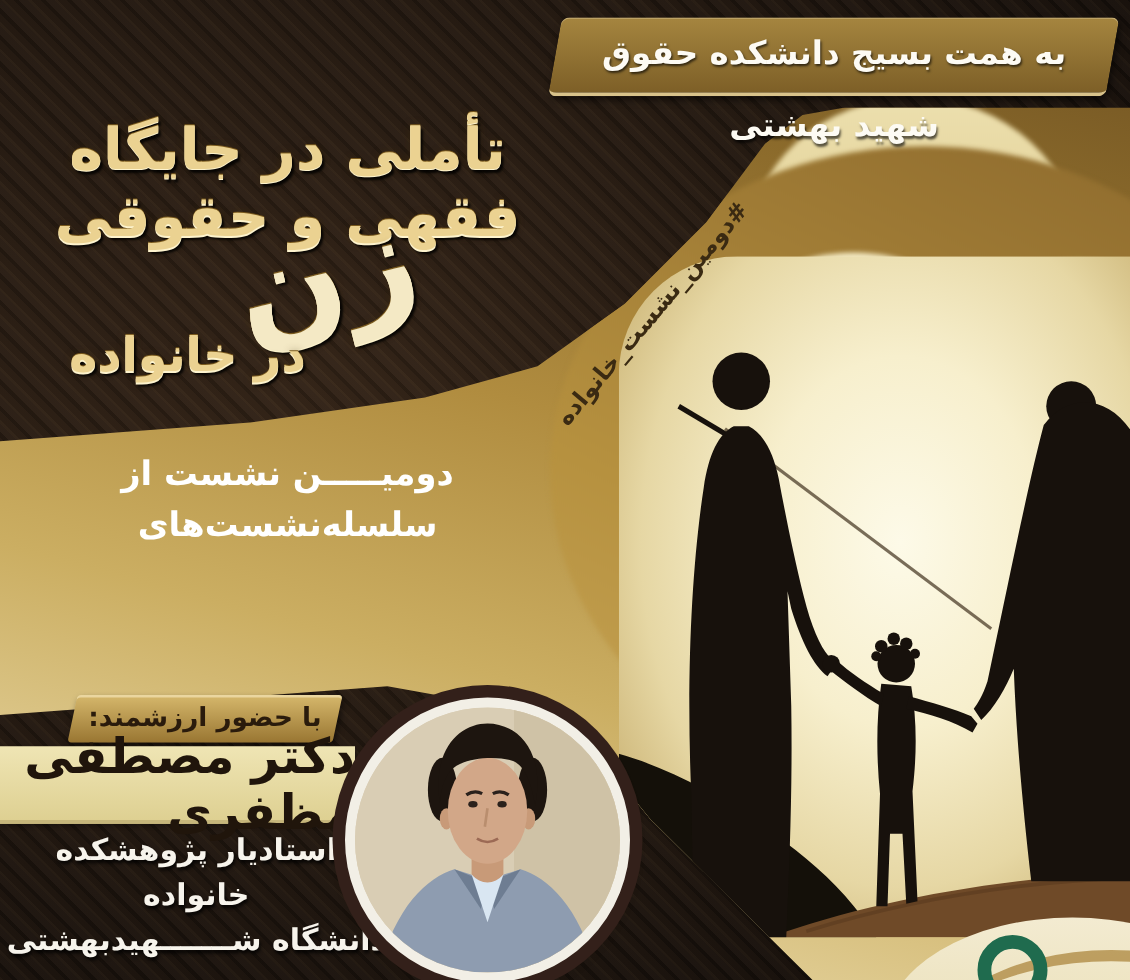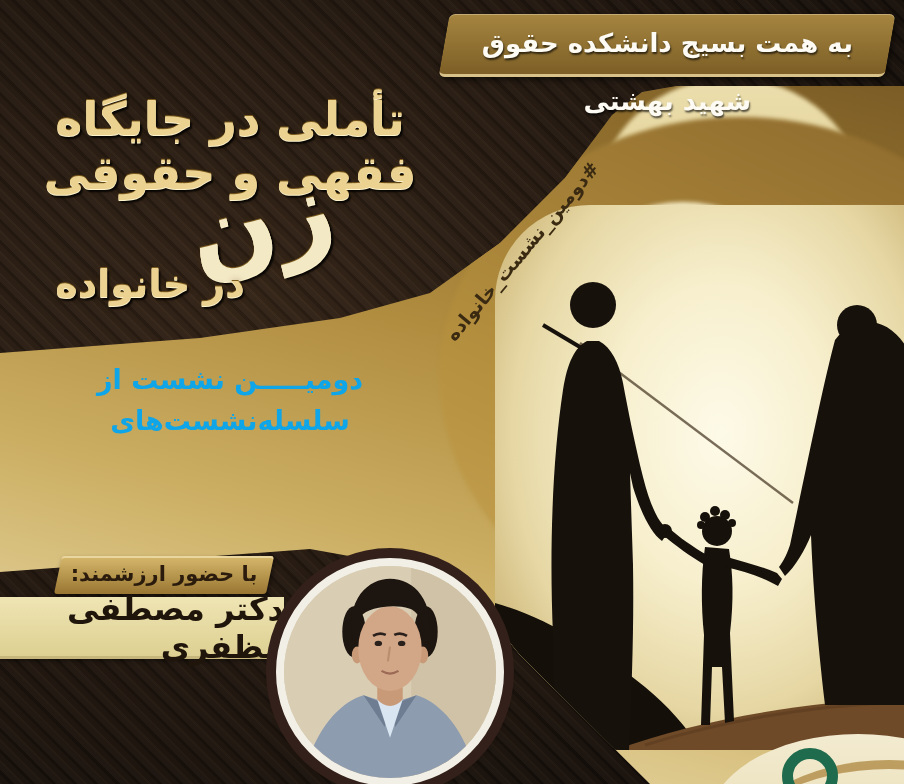--- a/index.html
+++ b/index.html
@@ -76,41 +76,41 @@
   
   .hashtag{
     position:absolute;left:402px;top:240px;width:240px;text-align:center;
     transform:rotate(-50deg);
     font-size:19px;font-weight:bold;color:#3a2a12;letter-spacing:1px;
   }
 
   
   .session{
     position:absolute;left:8px;top:360px;width:444px;text-align:center;
-    font-size:27px;font-weight:bold;color:#0ea5e9;line-height:1.5;
+    font-size:27px;font-weight:bold;color:#ffffff;line-height:1.5;
   }
 
   
   .presence-banner{
     position:absolute;left:58px;top:556px;width:212px;height:38px;
     transform:skewX(-12deg);border-radius:3px;
     background:linear-gradient(180deg,#d6b86c,#997632);
     box-shadow:inset 0 2px 0 rgba(255,246,212,0.5), 2px 3px 5px rgba(0,0,0,0.5);
   }
   .presence-banner .inner{
     transform:skewX(12deg);display:block;width:100%;height:38px;line-height:36px;text-align:center;
     font-size:21px;font-weight:bold;color:#2a1b0c;
   }
   .name-band{
     position:absolute;left:0;top:597px;width:284px;height:62px;
     background:linear-gradient(180deg,#efe5b4,#ddcf90);
     box-shadow:inset 0 -3px 0 #c6b67b, 0 2px 4px rgba(0,0,0,0.4);
     display:flex;align-items:center;justify-content:center;
   }
-  .name-band .inner{font-size:32px;font-weight:bold;color:#20150b;}
+  .name-band .inner{font-size:39px;font-weight:bold;color:#20150b;}
   .credentials{
     position:absolute;left:4px;top:662px;width:306px;text-align:center;
     color:#f7f4ec;font-size:24px;font-weight:bold;line-height:1.5;
     text-shadow:1px 2px 3px rgba(0,0,0,0.85);
   }
 
   
   .speaker-circle{
     position:absolute;left:276px;top:558px;width:228px;height:228px;border-radius:50%;
     background:#d9cdb4;border:8px solid #f2efe6;box-sizing:border-box;
@@ -193,20 +193,24 @@
   </div>
 
   <div class="presence-banner">
     <span class="inner" dir="rtl">با حضور ارزشمند:</span>
   </div>
 
   <div class="name-band">
     <span class="inner" dir="rtl">دکتر مصطفی مظفری</span>
   </div>
 
+  <div class="credentials" dir="rtl">
+    <div>استادیار پژوهشکده خانواده</div>
+    <div>دانشگاه شـــــــهیدبهشتی</div>
+  </div>
 
   <div class="speaker-circle">
     <svg viewBox="0 0 200 200" xmlns="http://www.w3.org/2000/svg">
       <rect x="0" y="0" width="200" height="200" fill="#d9cdb4"></rect>
       <rect x="120" y="0" width="80" height="200" fill="#cfc2a6"></rect>
 
       <path d="M18,200 C30,150 55,128 75,122 L100,130 L125,122 C145,128 170,150 182,200 Z" fill="#8e9cb0"></path>
       <path d="M75,122 L95,152 L100,132 Z" fill="#6e7d92"></path>
       <path d="M125,122 L105,152 L100,132 Z" fill="#6e7d92"></path>
       <path d="M88,126 L100,162 L112,126 C108,120 92,120 88,126 Z" fill="#d9e6f2"></path>

